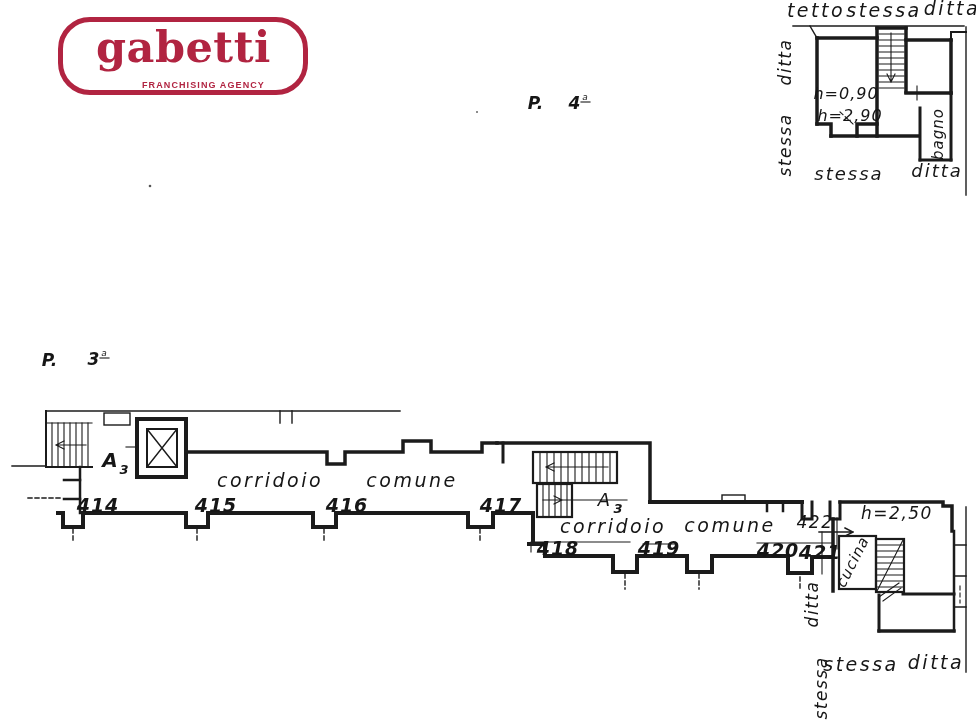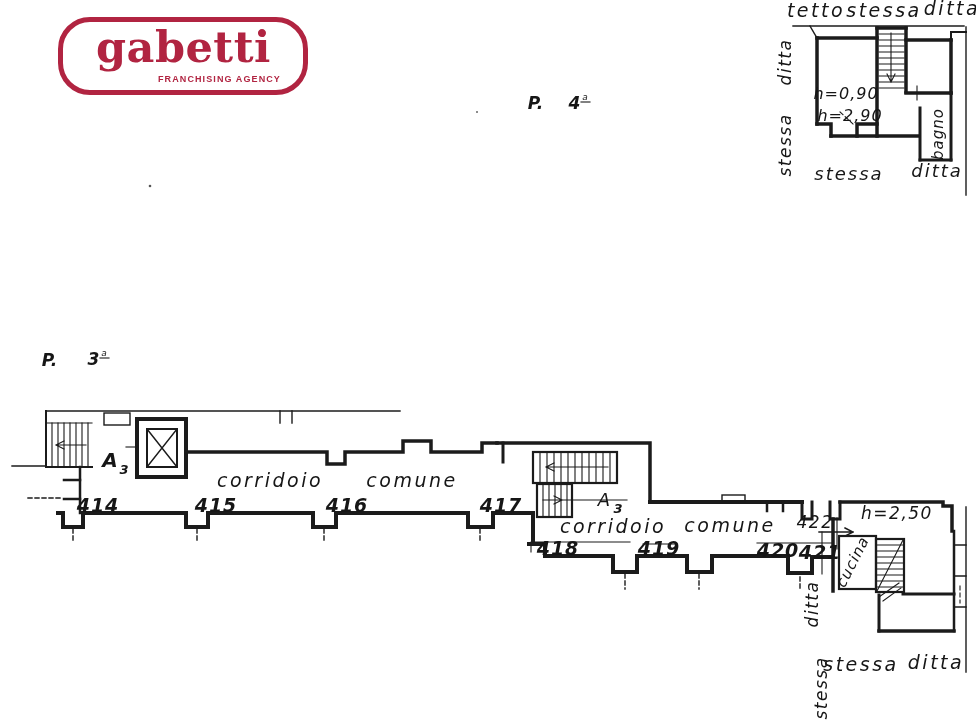--- a/index.html
+++ b/index.html
@@ -11,23 +11,23 @@
   .logo{
     position:absolute;left:58px;top:17px;width:240px;height:68px;
     border:5px solid #b12441;border-radius:32px;background:#fff;
   }
   .logo-brand{
     position:absolute;left:33px;top:4px;
     font-family:"DejaVu Serif",serif;font-weight:bold;
     font-size:43px;line-height:1.0;color:#b12441;letter-spacing:0.5px;
   }
   .logo-tagline{
-    position:absolute;left:79px;top:52px;
+    position:absolute;left:79px;top:58px;
     font-family:"Liberation Sans",sans-serif;font-weight:600;
-    font-size:9px;letter-spacing:1.1px;color:#b12441;white-space:nowrap;margin-left:16px;
+    font-size:9px;letter-spacing:1.1px;color:#b12441;white-space:nowrap;
   }
   
   svg.plan{position:absolute;left:0;top:0;}
   svg.plan path, svg.plan rect, svg.plan line{stroke:#1b1b1b;fill:none;stroke-linecap:square;}
   .w4{stroke-width:4px;} .w35{stroke-width:3.5px;} .w3{stroke-width:3px;}
   .w25{stroke-width:2.5px;} .w22{stroke-width:2.2px;} .w2{stroke-width:2px;}
   .thin{stroke-width:1.4px;} .hair{stroke-width:1.1px;}
   .dash{stroke-dasharray:4 3;}
   svg.plan text{
     font-family:"DejaVu Sans",sans-serif;font-style:italic;fill:#161616;

